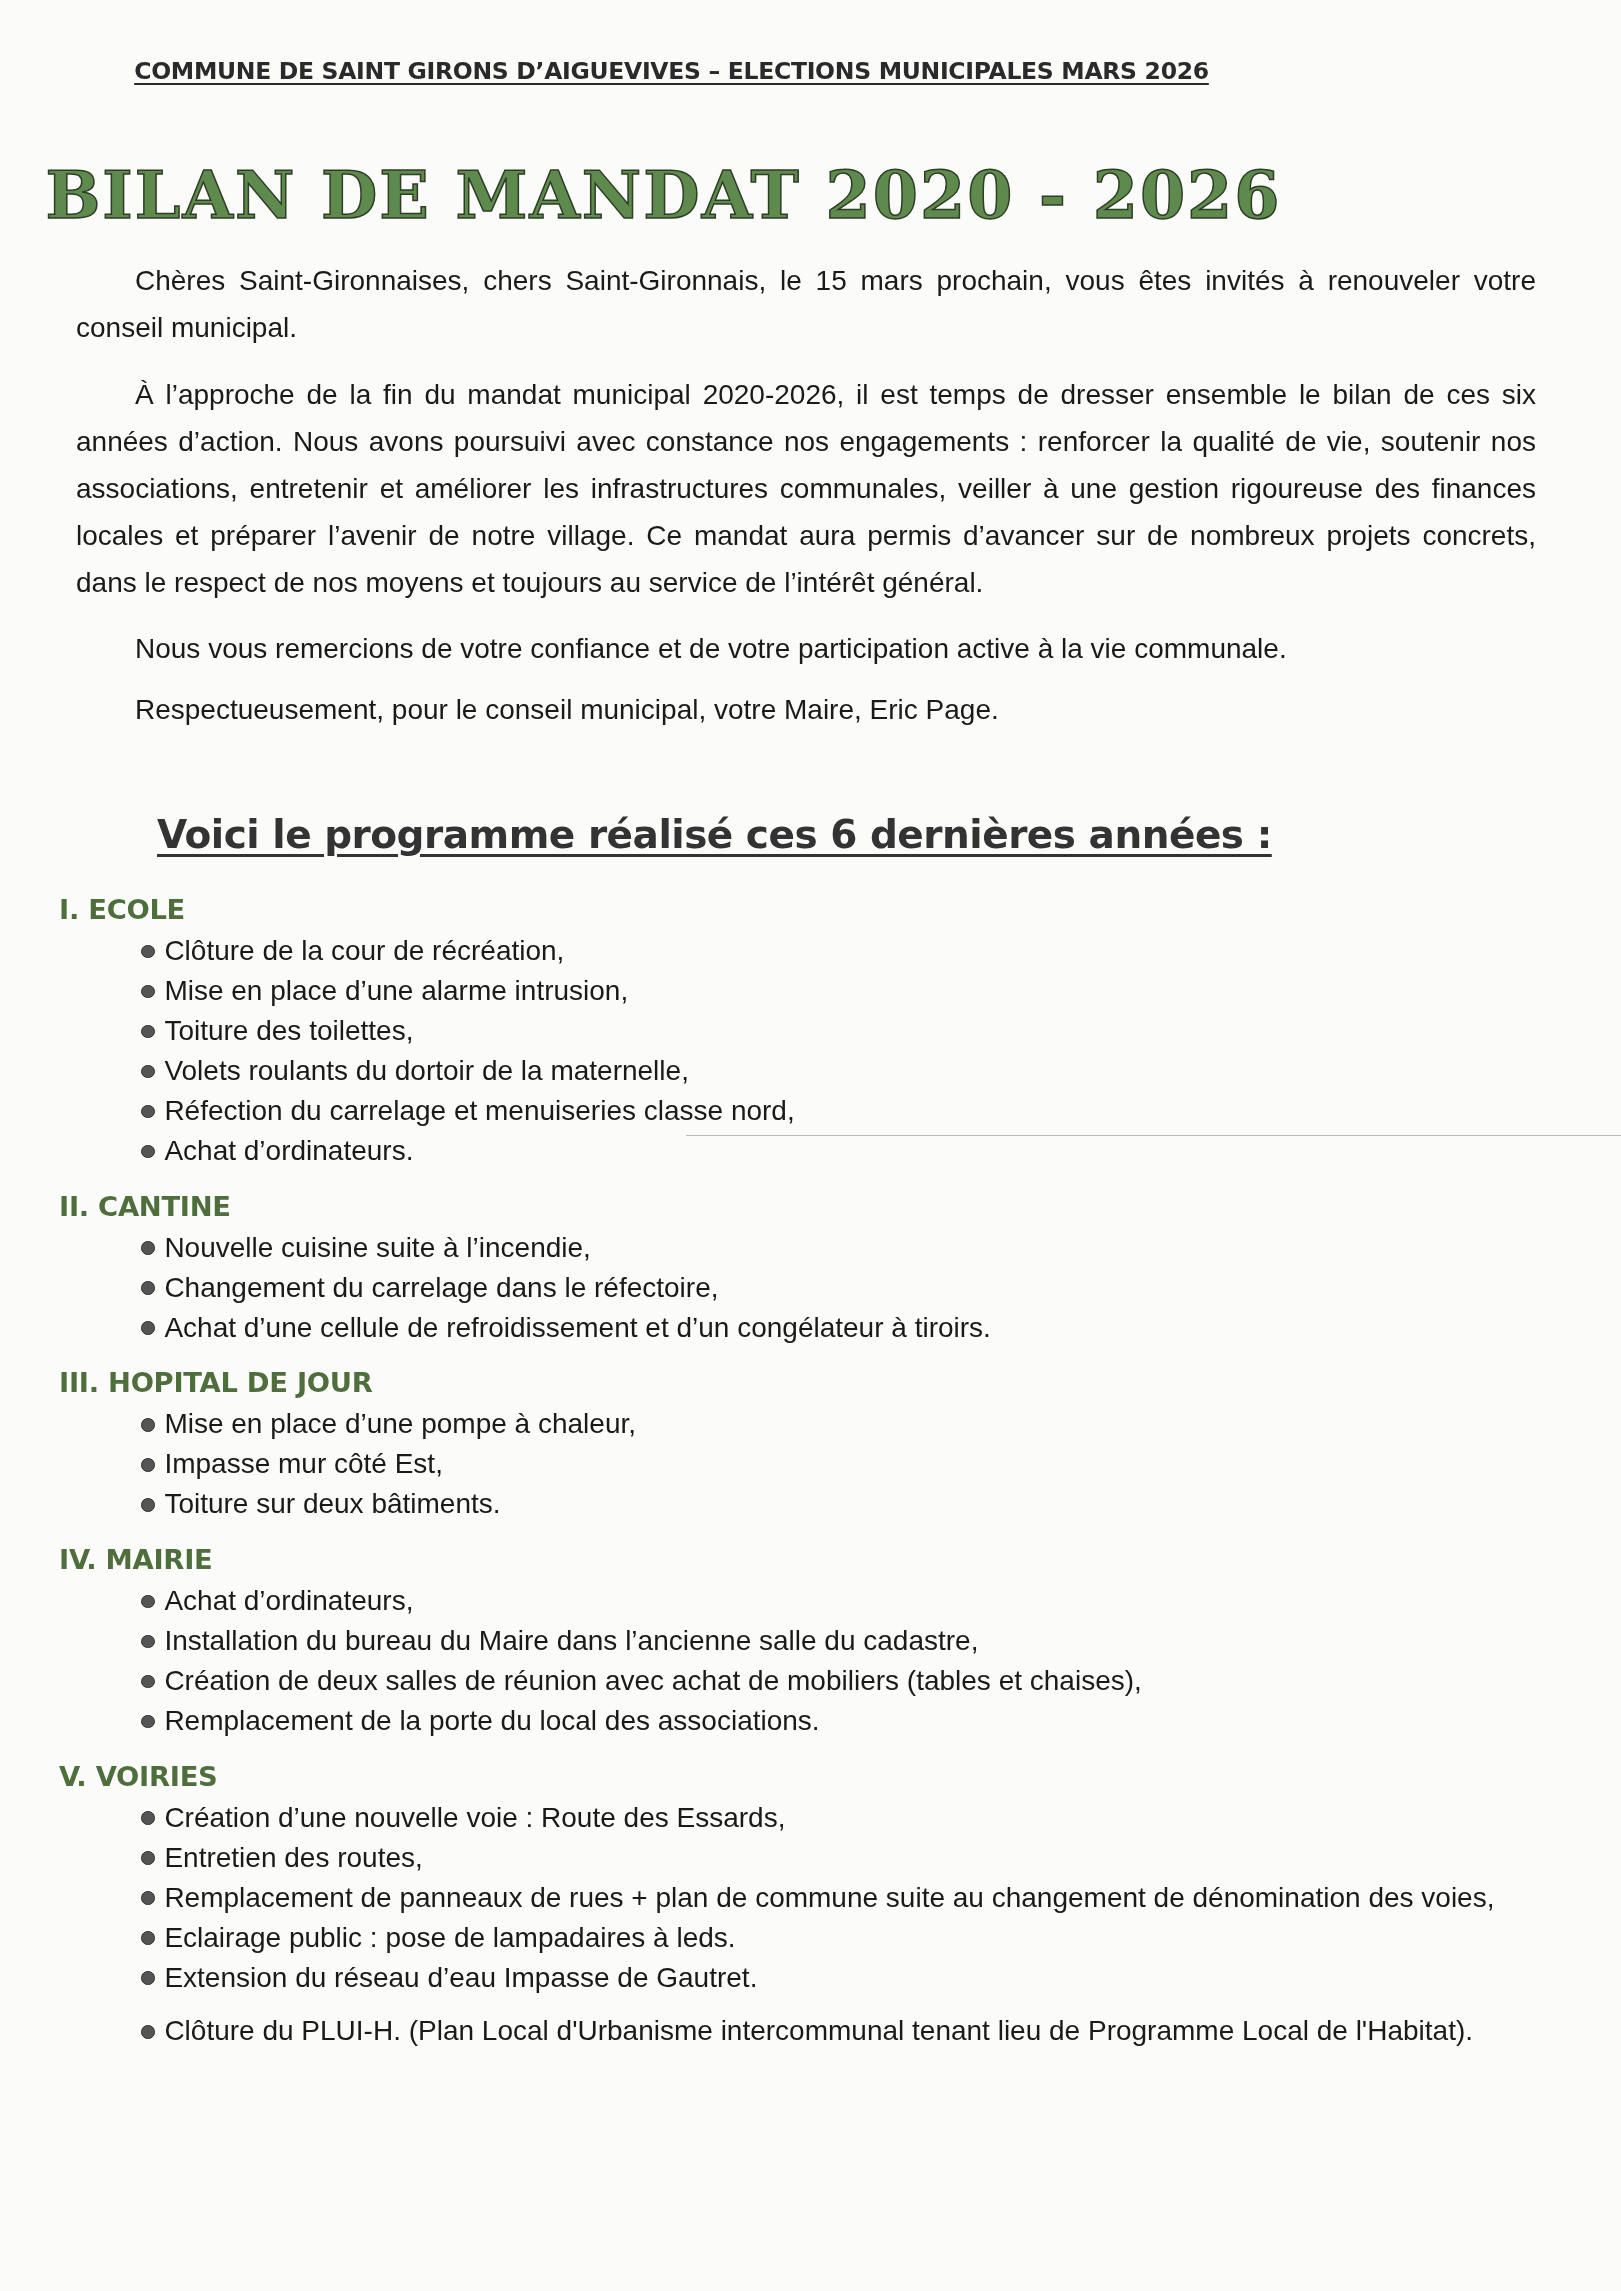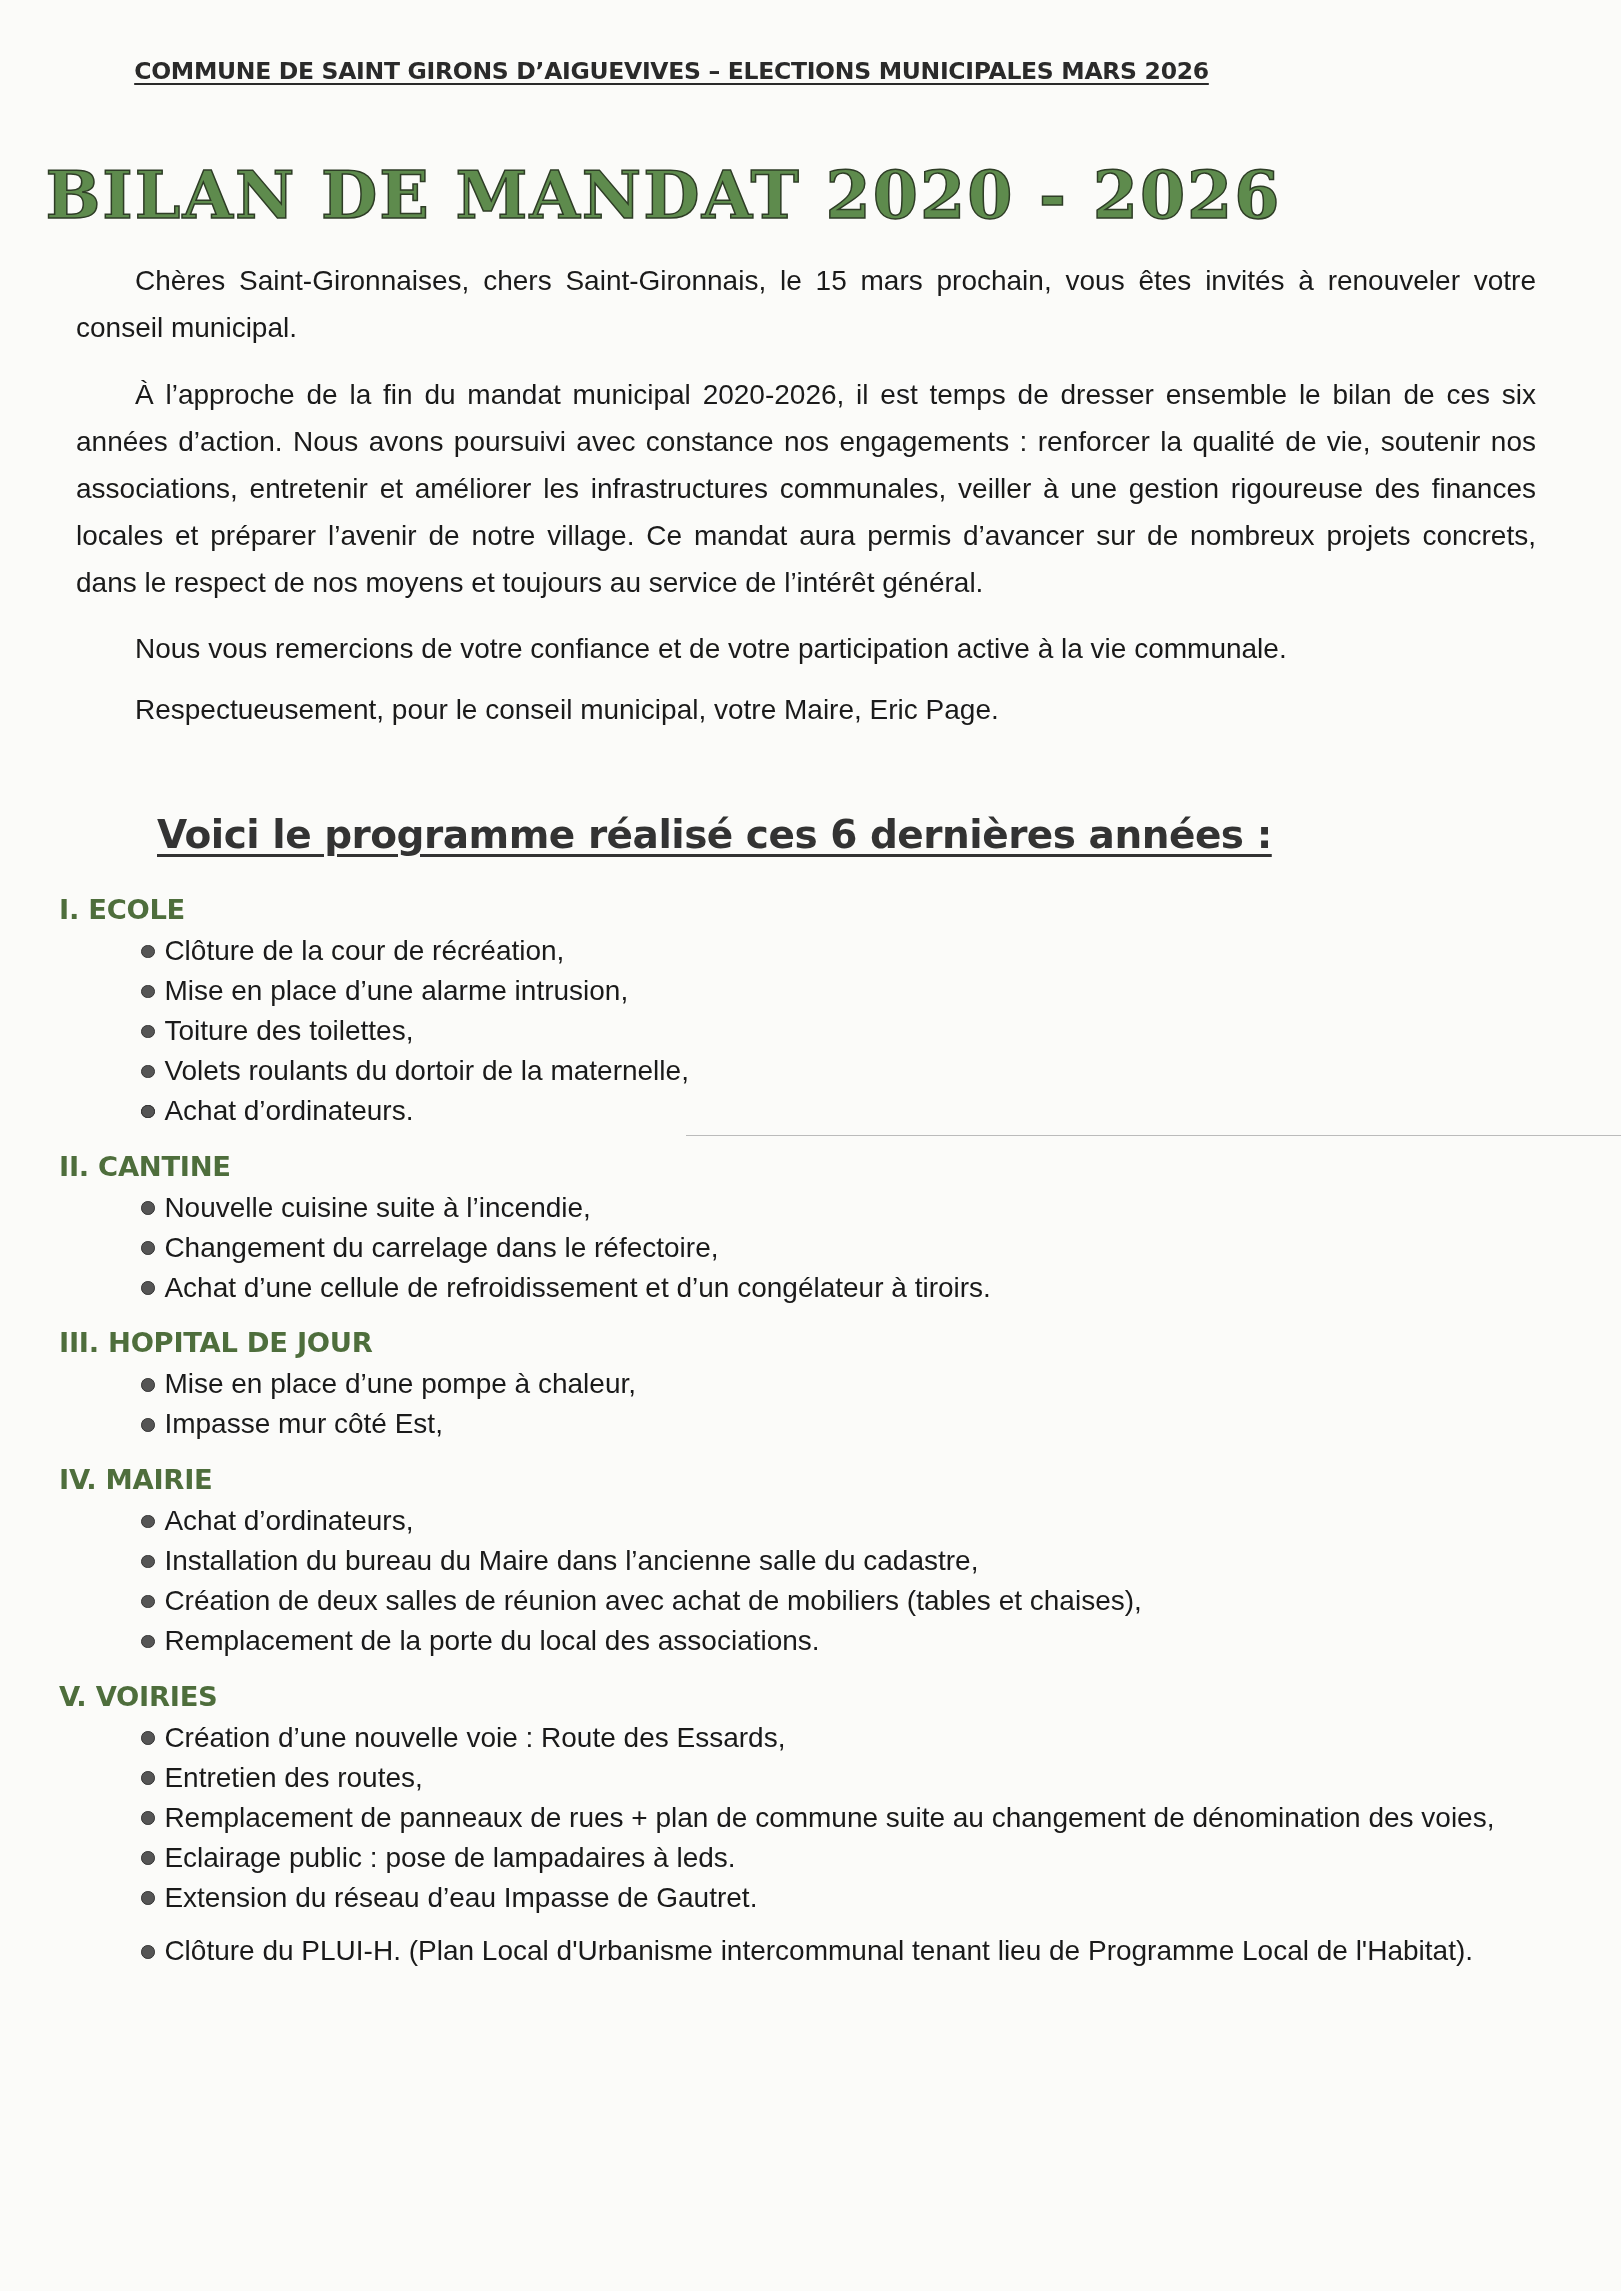--- a/index.html
+++ b/index.html
@@ -58,37 +58,38 @@
 <div class="fold-line"></div>
 
 <div class="sections" id="sections">
     <div class="section">
       <div class="section-title">I. ECOLE</div>
       <ul class="section-list">
         <li><span class="bullet"></span><span>Clôture de la cour de récréation,</span></li>
         <li><span class="bullet"></span><span>Mise en place d’une alarme intrusion,</span></li>
         <li><span class="bullet"></span><span>Toiture des toilettes,</span></li>
         <li><span class="bullet"></span><span>Volets roulants du dortoir de la maternelle,</span></li>
-        <li><span class="bullet"></span></li>
+        <li><span class="bullet"></span><span>Réfection du carrelage et menuiseries classe nord,</span></li>
         <li><span class="bullet"></span><span>Achat d’ordinateurs.</span></li>
       </ul>
     </div>
     <div class="section">
       <div class="section-title">II. CANTINE</div>
       <ul class="section-list">
         <li><span class="bullet"></span><span>Nouvelle cuisine suite à l’incendie,</span></li>
         <li><span class="bullet"></span><span>Changement du carrelage dans le réfectoire,</span></li>
         <li><span class="bullet"></span><span>Achat d’une cellule de refroidissement et d’un congélateur à tiroirs.</span></li>
       </ul>
     </div>
     <div class="section">
       <div class="section-title">III. HOPITAL DE JOUR</div>
       <ul class="section-list">
         <li><span class="bullet"></span><span>Mise en place d’une pompe à chaleur,</span></li>
         <li><span class="bullet"></span><span>Impasse mur côté Est,</span></li>
+        <li><span class="bullet"></span><span>Toiture sur deux bâtiments.</span></li>
       </ul>
     </div>
     <div class="section">
       <div class="section-title">IV. MAIRIE</div>
       <ul class="section-list">
         <li><span class="bullet"></span><span>Achat d’ordinateurs,</span></li>
         <li><span class="bullet"></span><span>Installation du bureau du Maire dans l’ancienne salle du cadastre,</span></li>
         <li><span class="bullet"></span><span>Création de deux salles de réunion avec achat de mobiliers (tables et chaises),</span></li>
         <li><span class="bullet"></span><span>Remplacement de la porte du local des associations.</span></li>
       </ul>

